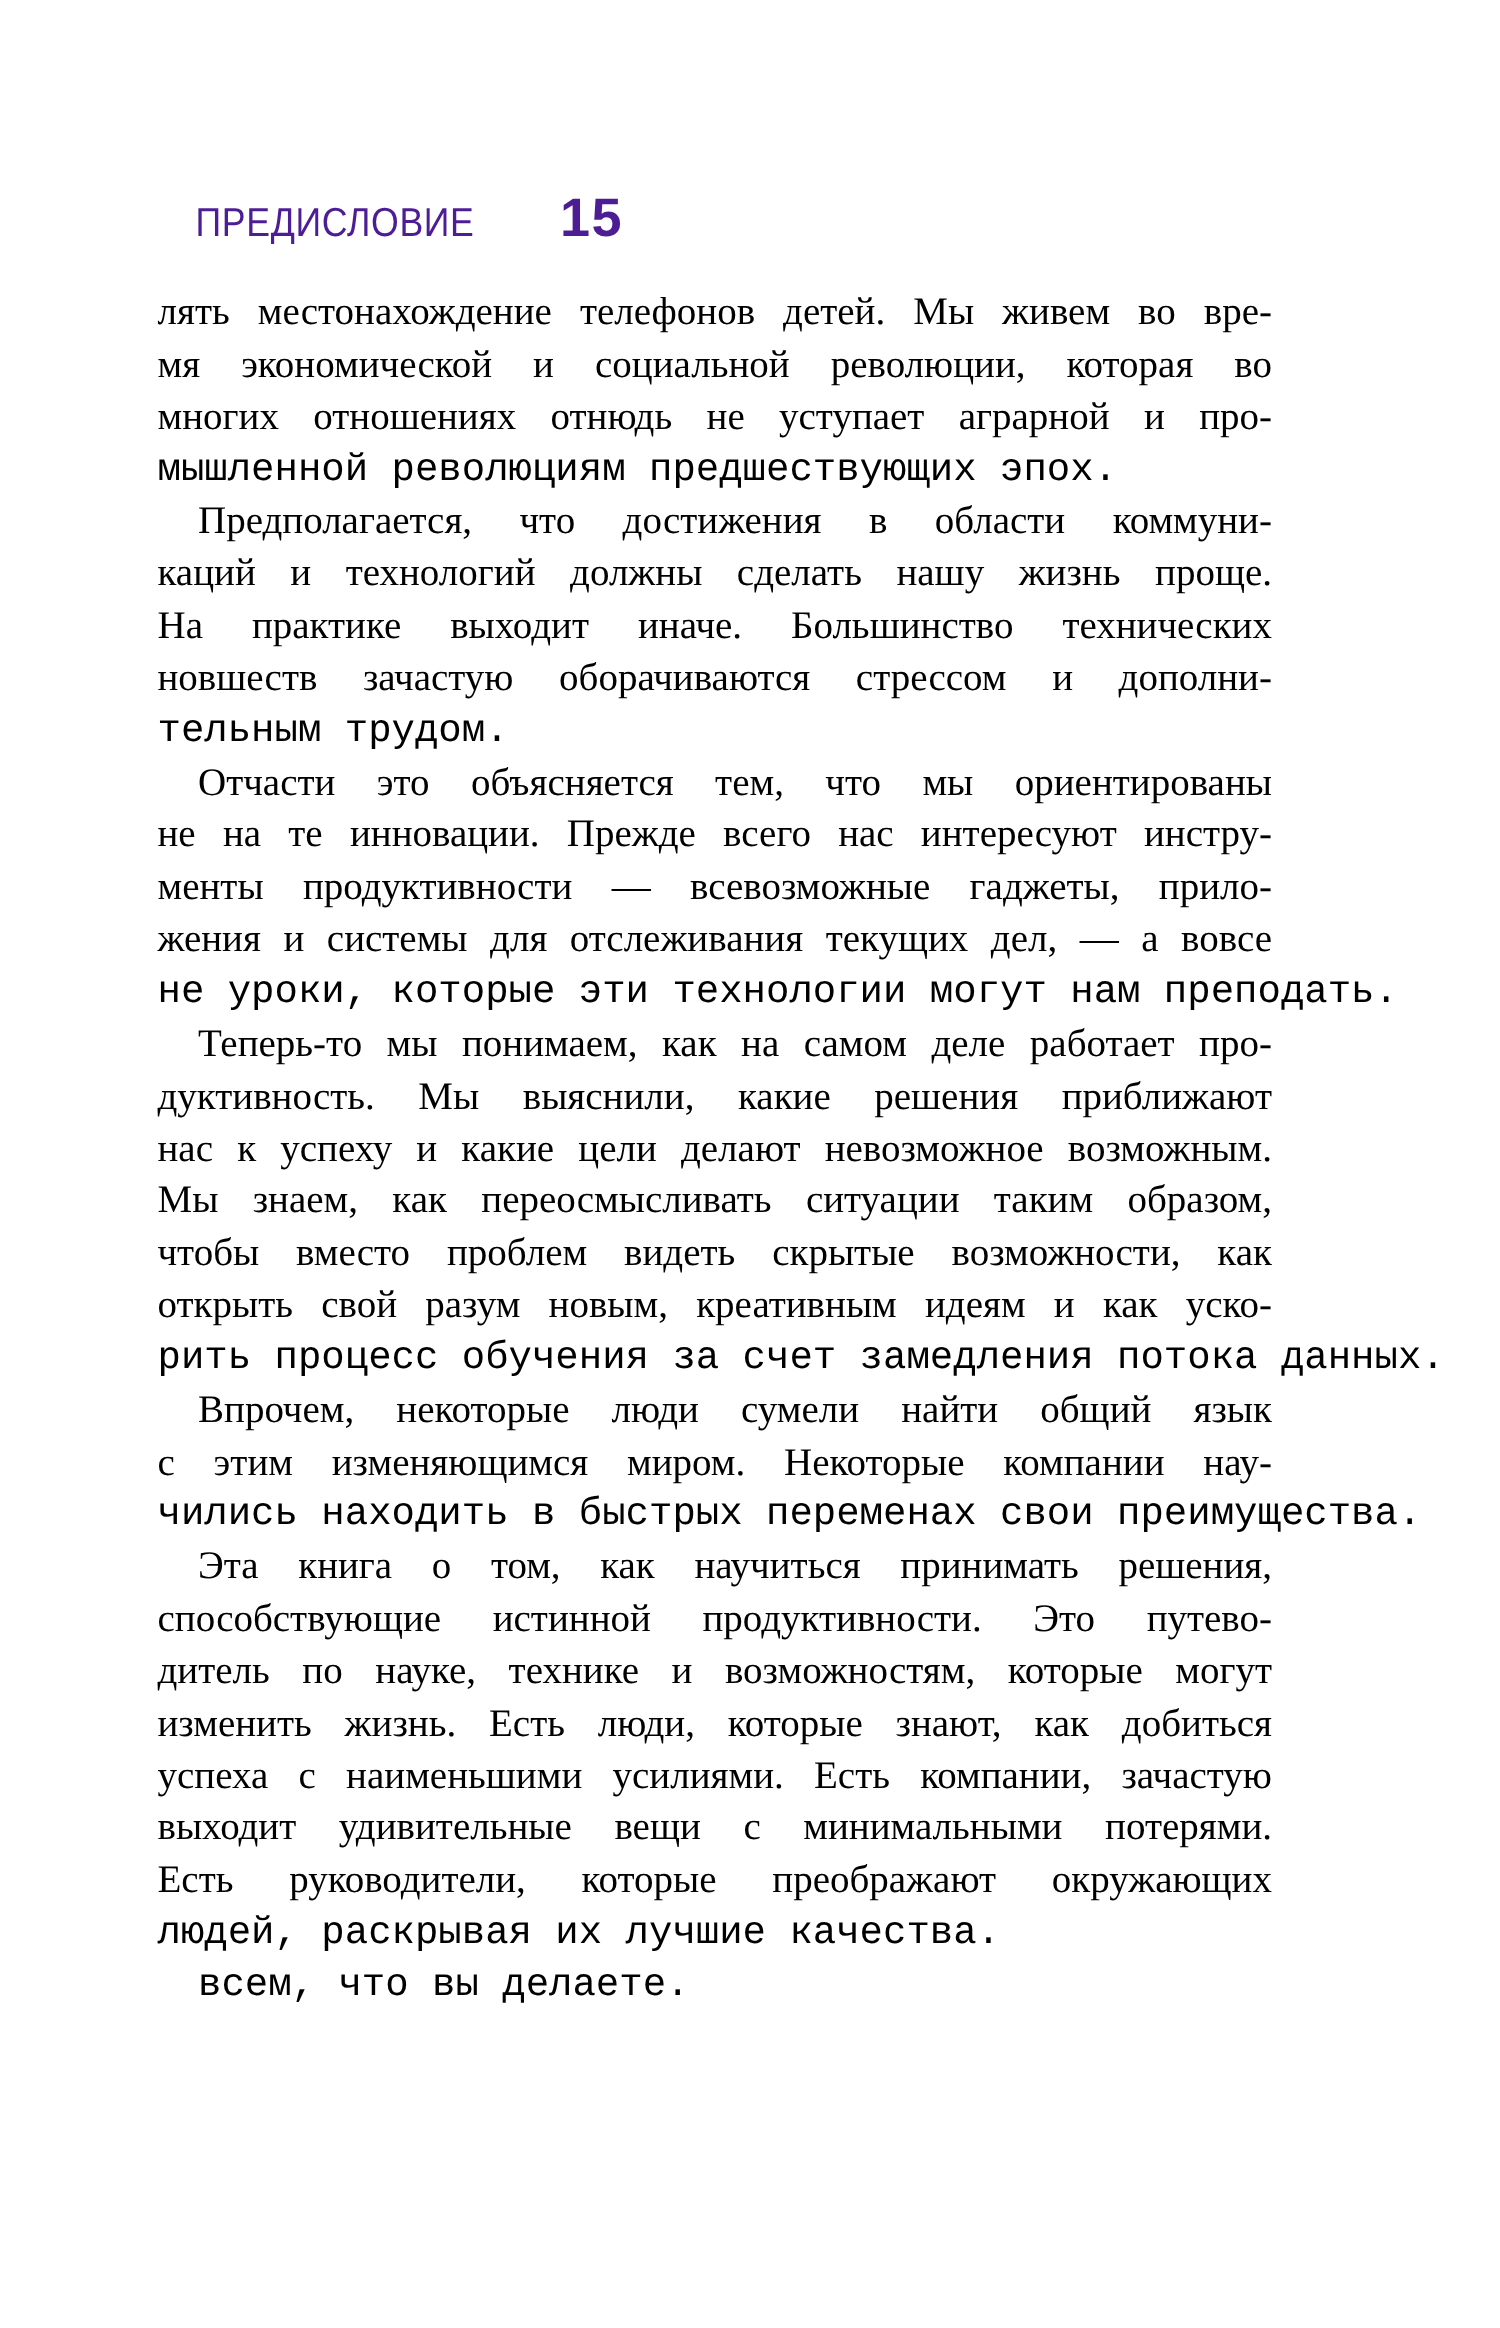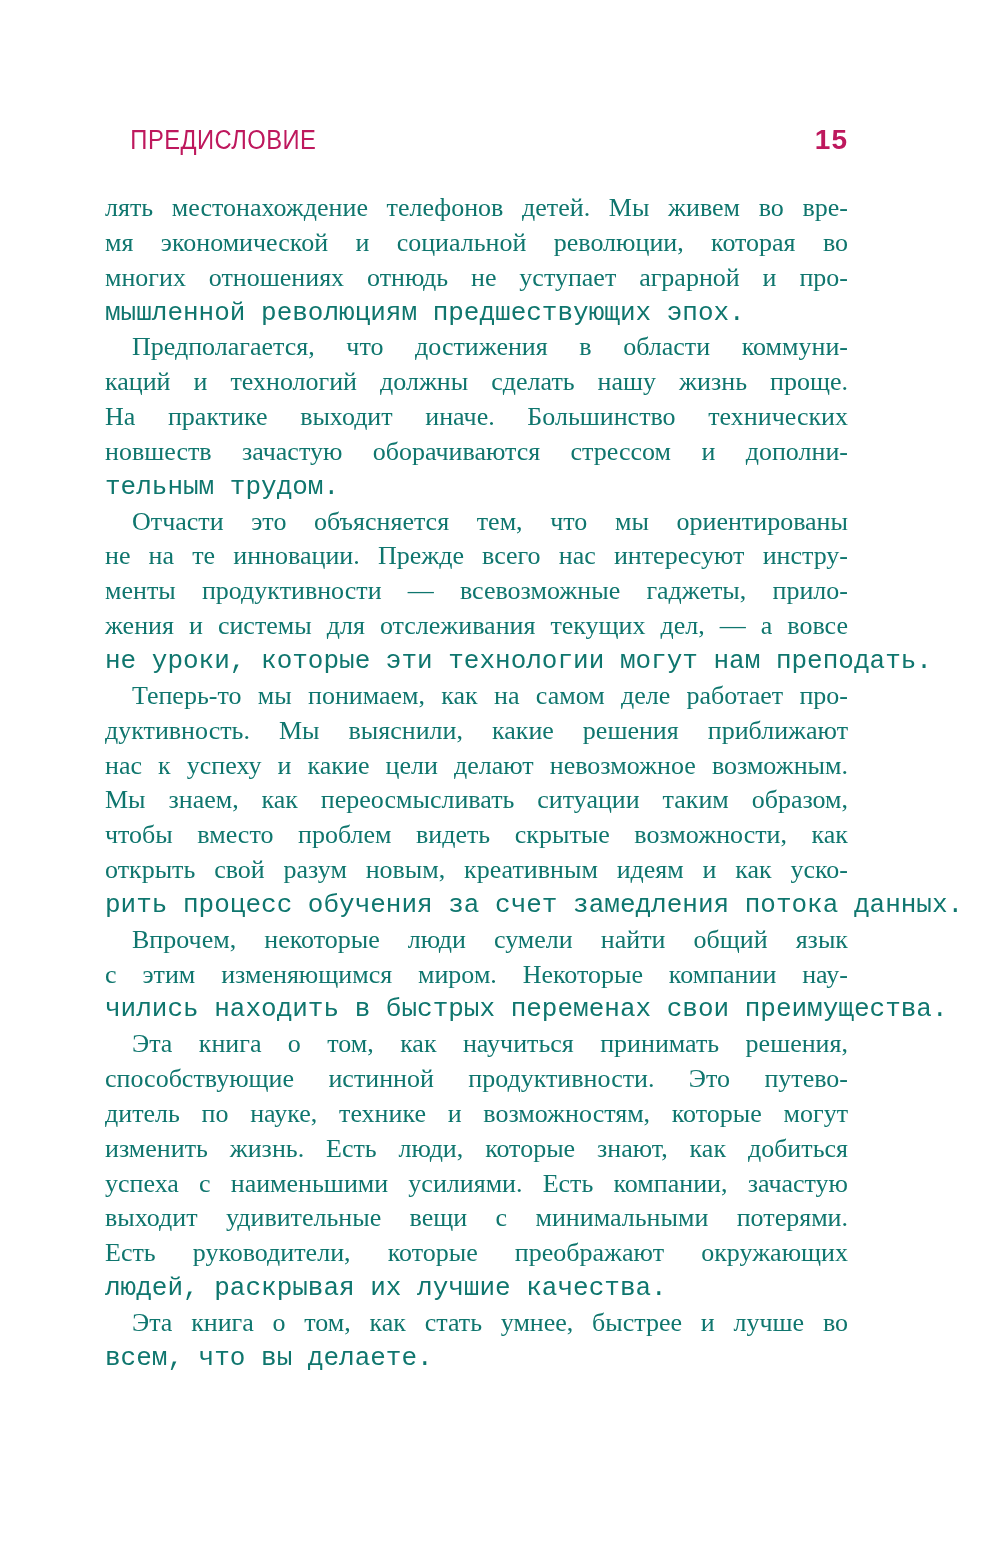--- a/index.html
+++ b/index.html
@@ -18,47 +18,47 @@
     inset: 0;
     background: #ffffff;
     color: #181818;
   }
   .running-head {
     position: absolute;
     top: 124px;
     left: 105px;
     width: 743px;
     display: flex;
-    justify-content: space-between;
+    justify-content: flex-start;
     align-items: baseline;
     font-family: "Liberation Sans", sans-serif;
-    color: #be185d;
+    color: #4c1d95;
   }
   .head-title {
     font-size: 27px;
     letter-spacing: 0.5px;
     transform: scaleX(0.88);
     transform-origin: right center;
     white-space: nowrap;
   }
   .head-page {
-    font-size: 28px;
+    font-size: 36px;
     font-weight: bold;
     margin-left: 57px;
     letter-spacing: 1px;
   }
   .text-block {
     position: absolute;
     top: 191px;
     left: 105px;
     width: 743px;
     font-family: "Liberation Serif", serif;
     font-size: 26px;
     line-height: 34.85px;
-    color: #0f766e;
+    color: #000000;
   }
   .para {
     margin: 0;
     padding: 0;
   }
   .line {
     text-align: justify;
     text-align-last: justify;
     white-space: nowrap;
     overflow: visible;
@@ -119,17 +119,16 @@
         <div class="line">Эта книга о том, как научиться принимать решения,</div>
         <div class="line">способствующие истинной продуктивности. Это путево-</div>
         <div class="line">дитель по науке, технике и возможностям, которые могут</div>
         <div class="line">изменить жизнь. Есть люди, которые знают, как добиться</div>
         <div class="line">успеха с наименьшими усилиями. Есть компании, зачастую</div>
         <div class="line">выходит удивительные вещи с минимальными потерями.</div>
         <div class="line">Есть руководители, которые преображают окружающих</div>
         <div class="line last">людей, раскрывая их лучшие качества.</div>
       </div>
       <div class="para indent">
-        <div class="line">Эта книга о том, как стать умнее, быстрее и лучше во</div>
         <div class="line last">всем, что вы делаете.</div>
       </div>
     </main>
 </div>
 
 </body></html>

